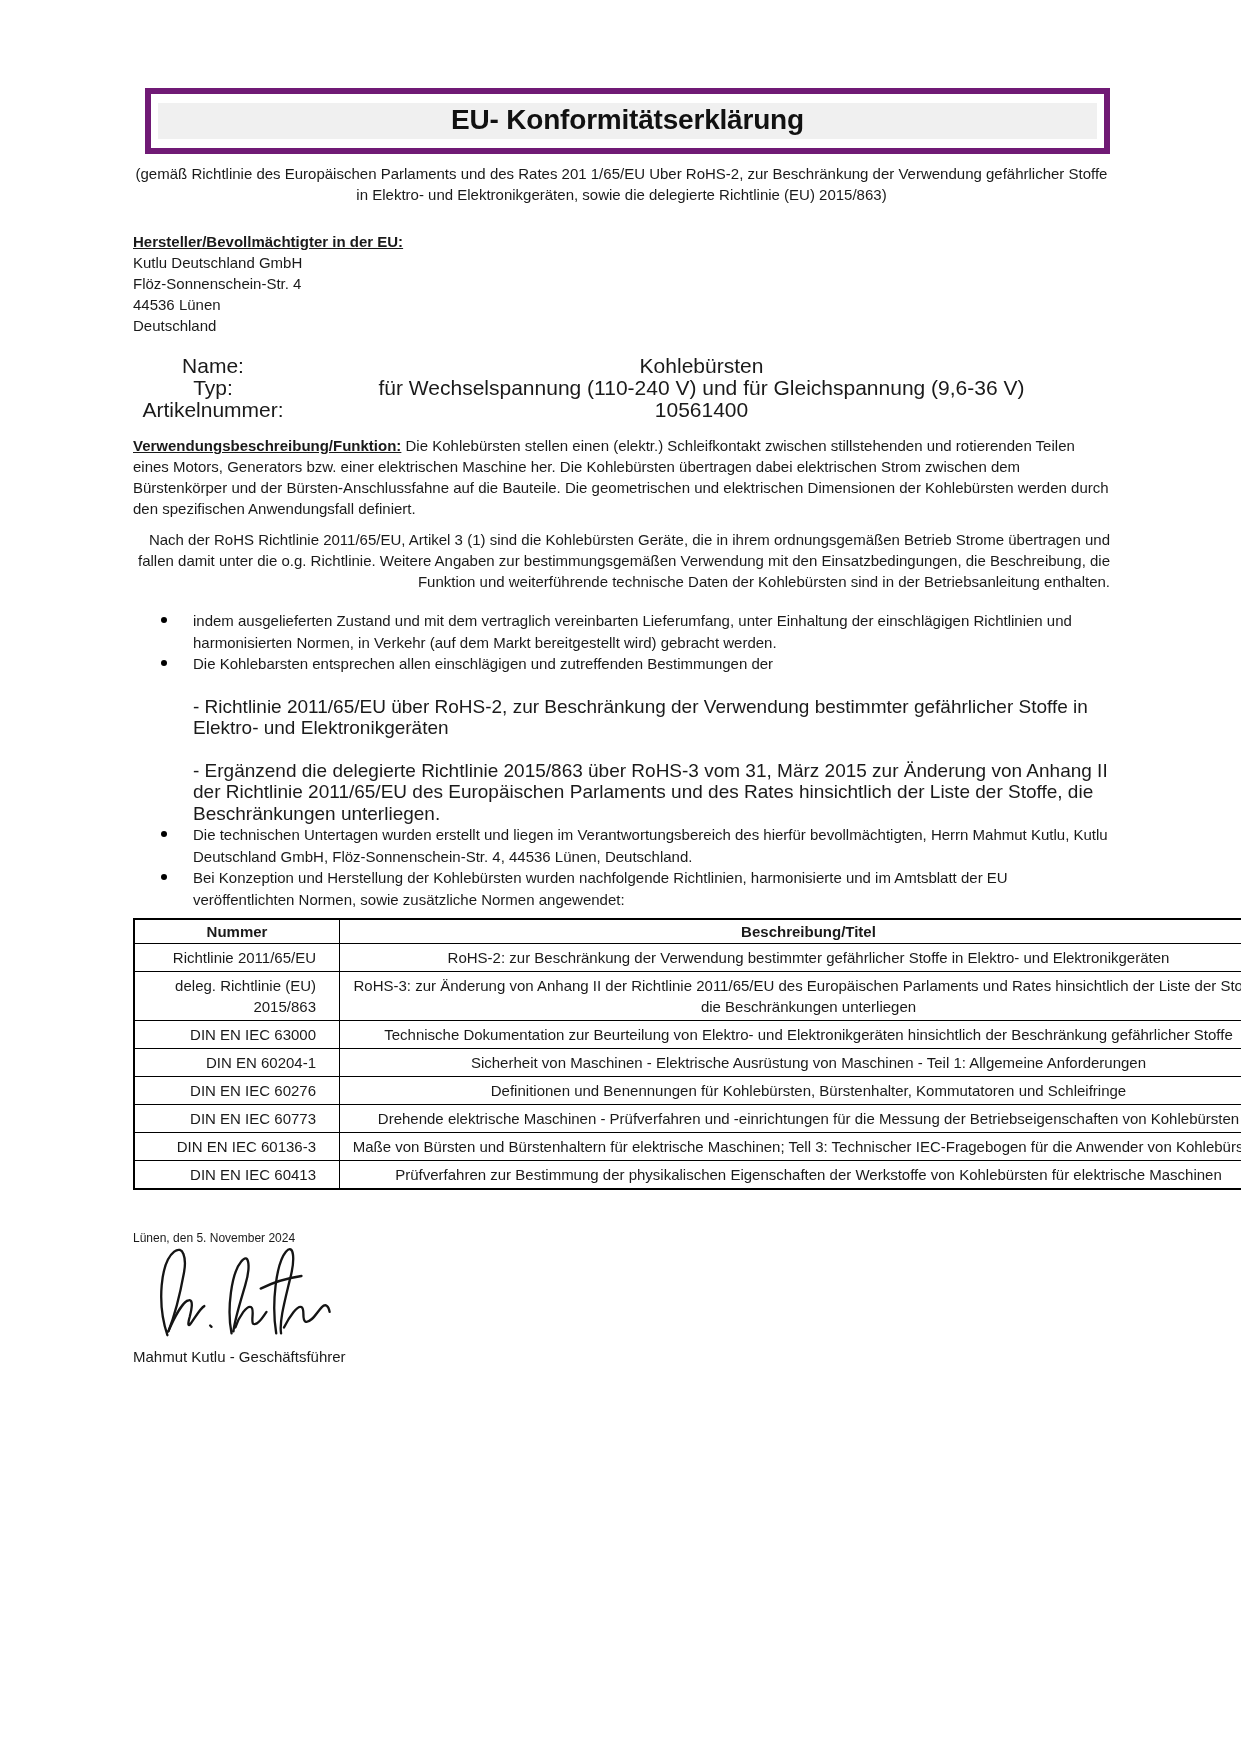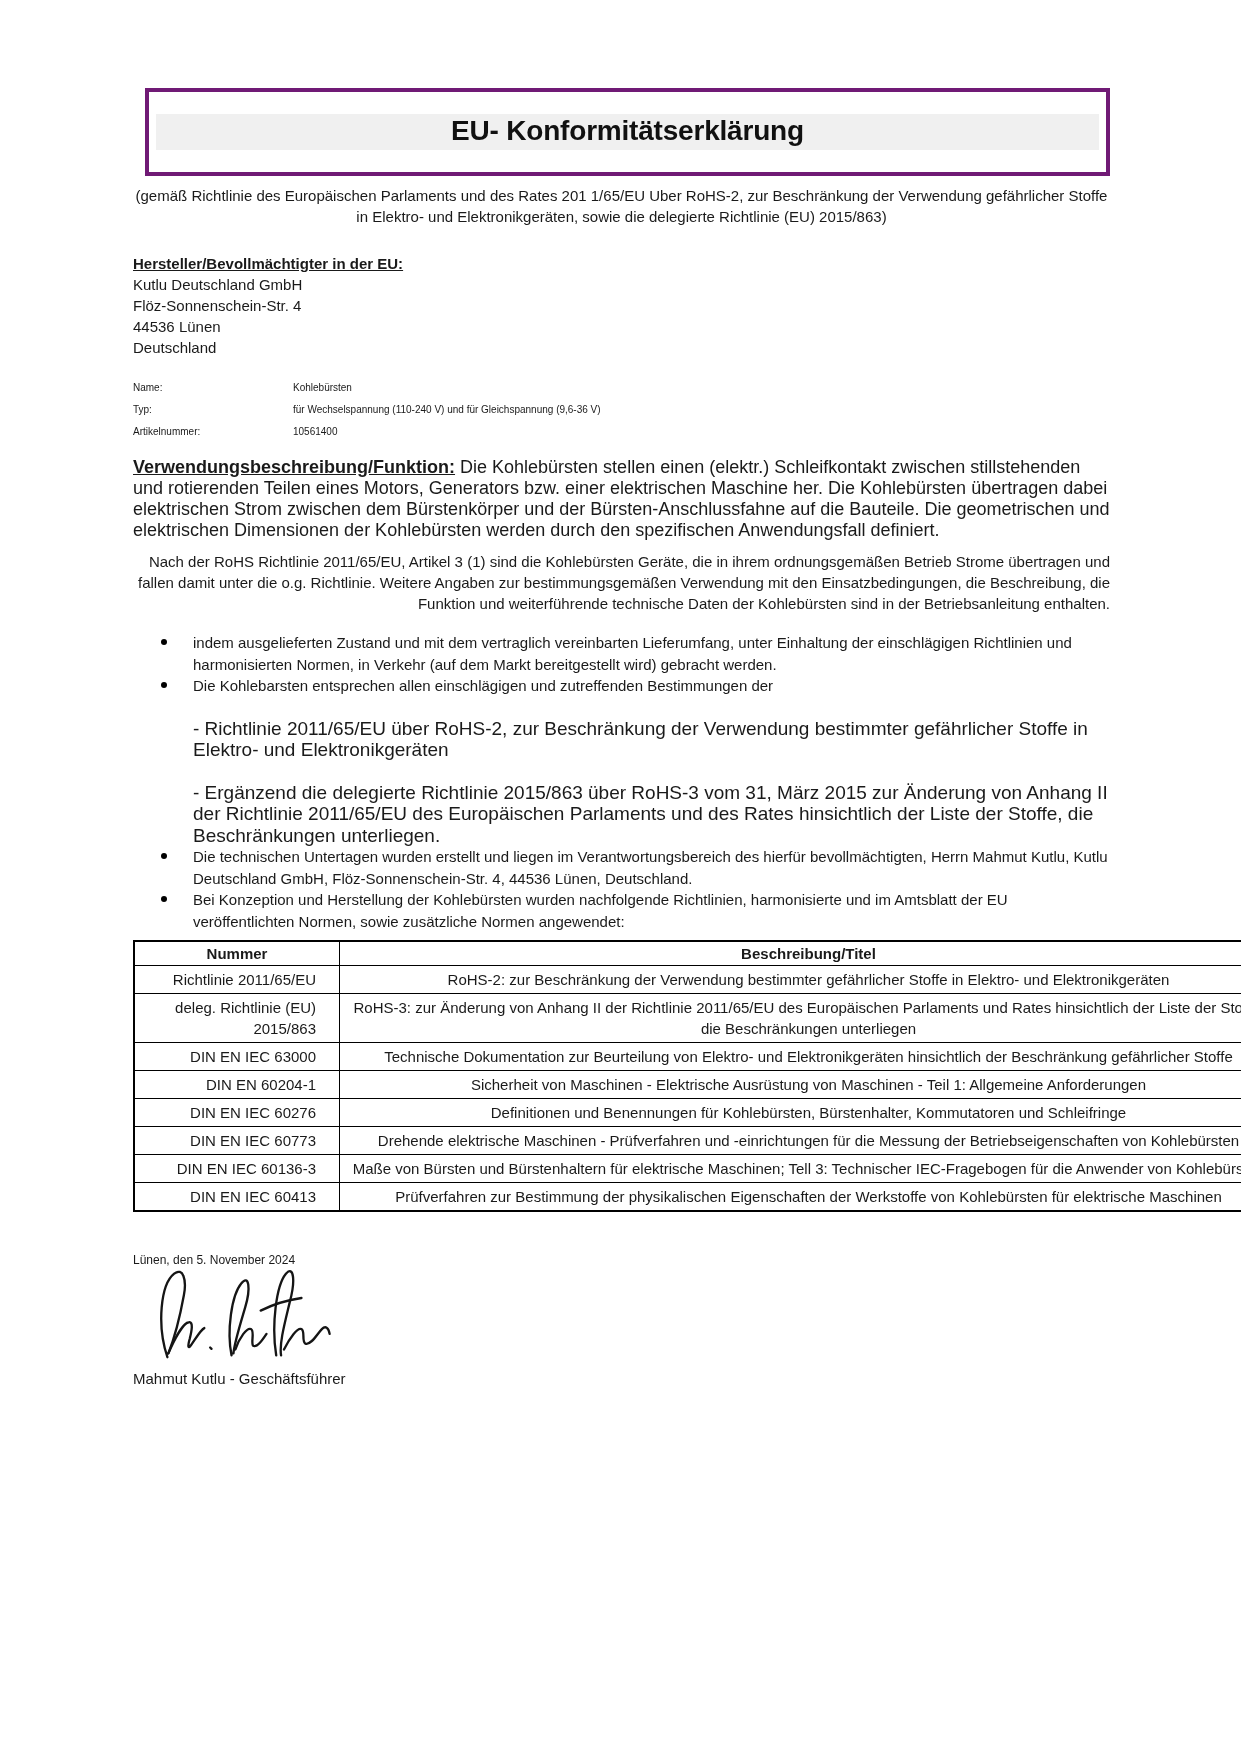--- a/index.html
+++ b/index.html
@@ -14,22 +14,22 @@
   }
   .content{
     position:absolute;
     left:133px;
     top:0;
     width:977px;
   }
   
   .title-box{
     margin-top:88px;
-    border:4px solid #701a75;
-    padding:22px 7px;
+    border:6px solid #701a75;
+    padding:9px 7px;
     box-sizing:border-box;
     margin-left:12px;
   }
   .title-bg{
     background:#f0f0f0;
     text-align:center;
     padding:1px 0 3px 0;
   }
   .title-text{
     font-size:28px;
@@ -52,29 +52,30 @@
     line-height:21px;
   }
   .addr-line{
     font-size:15px;
     line-height:21px;
   }
   
   .product-block{ margin-top:19px; }
   .field-row{
     display:flex;
-    font-size:10px;
+    font-size:21px;
     line-height:22px;
+    text-align:center;
   }
   .field-label{ width:160px; flex:0 0 160px; }
   .field-value{ flex:1; }
   
   .usage-para{
     margin-top:14px;
-    font-size:18px;
+    font-size:15px;
     line-height:21px;
     text-align:left;
   }
   .inline-heading{
     font-weight:bold;
     text-decoration:underline;
   }
   .rohs-para{
     margin-top:10px;
     font-size:15px;

